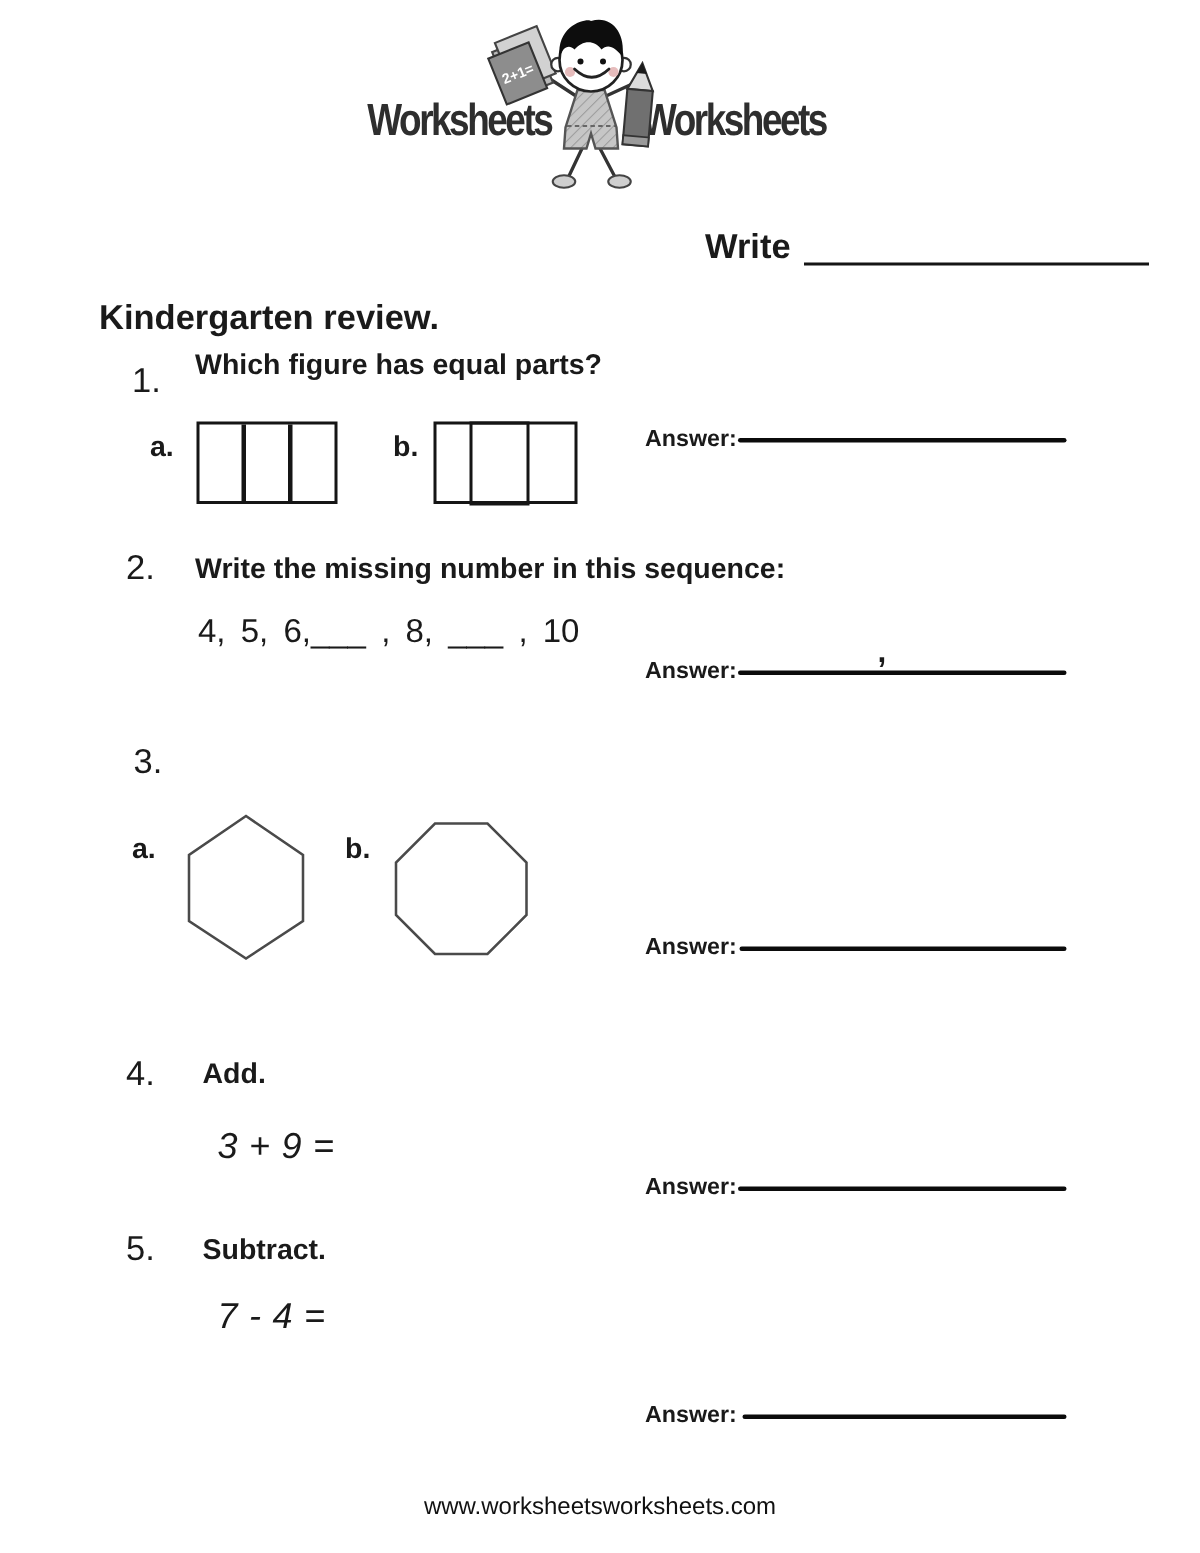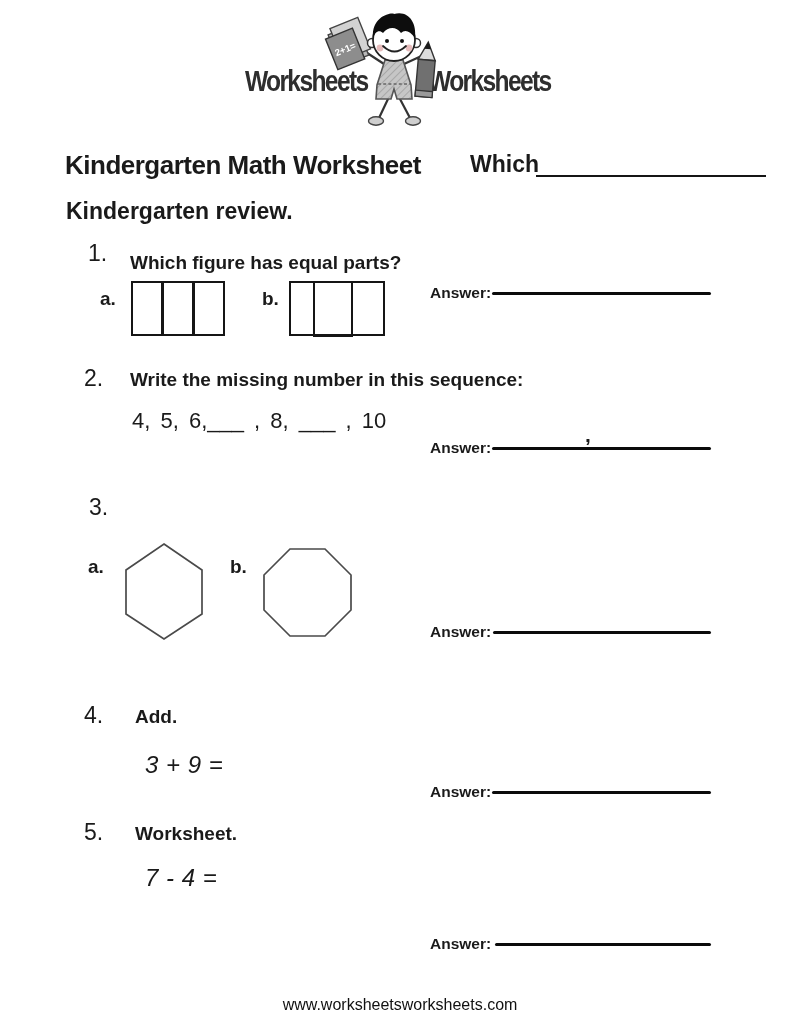--- a/index.html
+++ b/index.html
@@ -88,27 +88,26 @@
       <path d="M51,30 C49,8 70,4 72,6 C86,2 95,14 93,30 C88,23 83,21 79,25 C74,18 66,19 61,25 C57,21 53,24 51,30 Z" fill="#0d0d0d"></path>
 
       <circle cx="65" cy="33" r="2" fill="#111"></circle>
       <circle cx="80" cy="33" r="2" fill="#111"></circle>
       <circle cx="58" cy="40" r="3.4" fill="#e6bcbc"></circle>
       <circle cx="87" cy="40" r="3.4" fill="#e6bcbc"></circle>
       <path d="M61,38 Q72.5,49 84,38" stroke="#222" stroke-width="1.8" fill="none" stroke-linecap="round"></path>
     </svg>
   </div>
 
-  <div class="title">Kindergarten Math Worksheet</div>
-  <div class="name-label">Which</div>
+  <div class="name-label">Write</div>
   <div class="name-line"></div>
   <div class="subtitle">Kindergarten review.</div>
 
   <div class="qnum" style="left:88px;top:240px;">1.</div>
-  <div class="qtext" style="left:130px;top:252px;">Which figure has equal parts?</div>
+  <div class="qtext" style="left:130px;top:233px;">Which figure has equal parts?</div>
 
   <div class="opt-label" style="left:100px;top:288px;">a.</div>
   <div class="figrect" style="left:131px;top:281px;">
     <span class="divider" style="left:27.5px;"></span>
     <span class="divider" style="left:58.5px;"></span>
   </div>
 
   <div class="opt-label" style="left:262px;top:288px;">b.</div>
   <div class="figrect" style="left:289px;top:281px;width:92px;">
     <span class="midcell" style="left:22px;"></span>
@@ -145,21 +144,21 @@
   <div class="answer-line" style="left:493px;top:631px;width:218px;"></div>
 
   <div class="qnum" style="left:84px;top:702px;">4.</div>
   <div class="qtext" style="left:135px;top:706px;">Add.</div>
   <div class="expr" style="left:145px;top:751px;">3 + 9 =</div>
 
   <div class="answer-label" style="left:430px;top:783px;">Answer:</div>
   <div class="answer-line" style="left:492px;top:791px;width:219px;"></div>
 
   <div class="qnum" style="left:84px;top:819px;">5.</div>
-  <div class="qtext" style="left:135px;top:823px;">Worksheet.</div>
+  <div class="qtext" style="left:135px;top:823px;">Subtract.</div>
   <div class="expr" style="left:145px;top:864px;">7 - 4 =</div>
 
   <div class="answer-label" style="left:430px;top:935px;">Answer:</div>
   <div class="answer-line" style="left:495px;top:943px;width:216px;"></div>
 
   <div class="footer-url">www.worksheetsworksheets.com</div>
 
 </div>
 
 </body></html>

